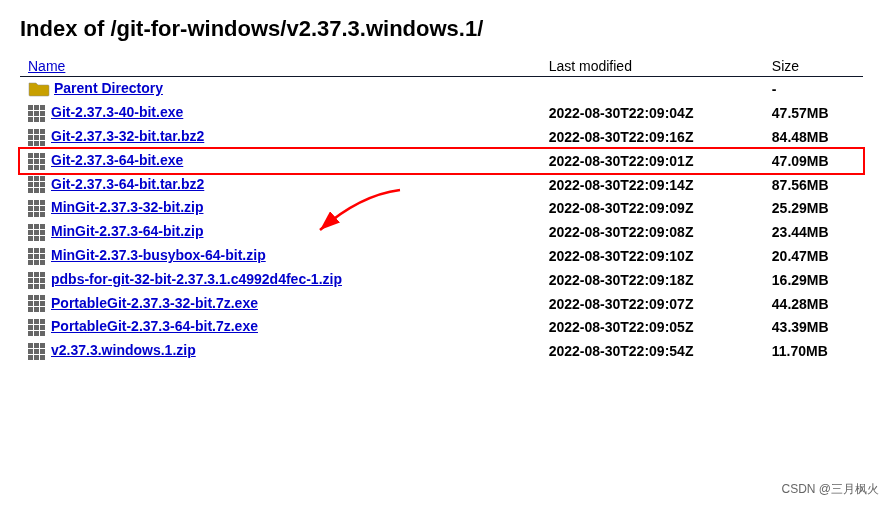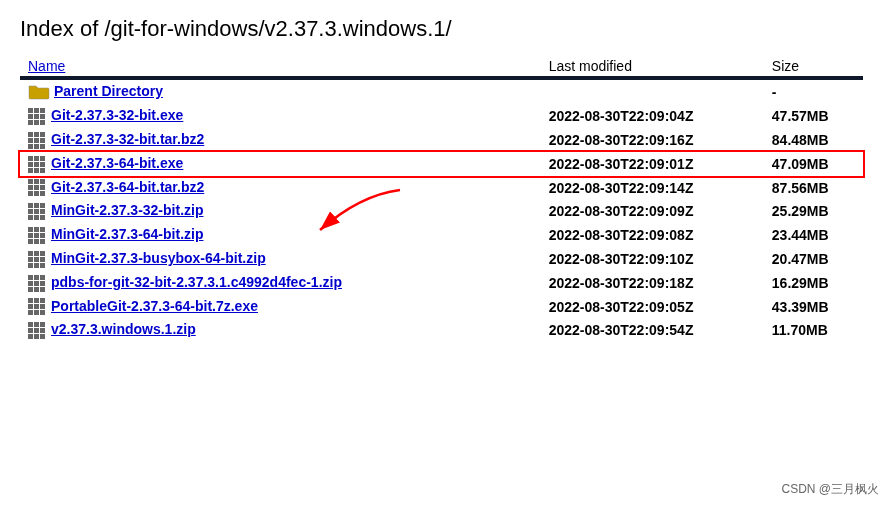--- a/index.html
+++ b/index.html
@@ -8,33 +8,33 @@
       background: #fff;
       color: #000;
       font-size: 14px;
       padding: 16px 20px;
       width: 883px;
       min-height: 508px;
       position: relative;
     }
     h1 {
       font-size: 22px;
-      font-weight: normal;
+      font-weight: bold;
       margin-bottom: 14px;
       color: #000;
     }
     table {
       border-collapse: collapse;
       width: 100%;
     }
     th {
       text-align: left;
       padding: 2px 8px;
       font-weight: normal;
-      border-bottom: 4px solid #0f172a;
+      border-bottom: 1px solid #0f172a;
     }
     th a {
       color: #0000cc;
       text-decoration: underline;
     }
     td {
       padding: 3px 8px;
       vertical-align: middle;
       white-space: nowrap;
       font-weight: bold;
@@ -103,21 +103,21 @@
         <td class="col-name"><span class="grid-icon">
             <span></span>
             <span></span>
             <span></span>
             <span></span>
             <span></span>
             <span></span>
             <span></span>
             <span></span>
             <span></span>
-          </span><a href="#">Git-2.37.3-32-bit.exe</a></td>
+          </span><a href="#">Git-2.37.3-40-bit.exe</a></td>
         <td class="col-modified">2022-08-30T22:09:04Z</td>
         <td class="col-size">47.57MB</td>
       </tr>
       <tr>
         <td class="col-name"><span class="grid-icon">
             <span></span>
             <span></span>
             <span></span>
             <span></span>
             <span></span>
@@ -211,20 +211,35 @@
             <span></span>
             <span></span>
             <span></span>
             <span></span>
             <span></span>
             <span></span>
             <span></span>
           </span><a href="#">pdbs-for-git-32-bit-2.37.3.1.c4992d4fec-1.zip</a></td>
         <td class="col-modified">2022-08-30T22:09:18Z</td>
         <td class="col-size">16.29MB</td>
+      </tr>
+      <tr>
+        <td class="col-name"><span class="grid-icon">
+            <span></span>
+            <span></span>
+            <span></span>
+            <span></span>
+            <span></span>
+            <span></span>
+            <span></span>
+            <span></span>
+            <span></span>
+          </span><a href="#">PortableGit-2.37.3-32-bit.7z.exe</a></td>
+        <td class="col-modified">2022-08-30T22:09:07Z</td>
+        <td class="col-size">44.28MB</td>
       </tr>
       <tr>
         <td class="col-name"><span class="grid-icon">
             <span></span>
             <span></span>
             <span></span>
             <span></span>
             <span></span>
             <span></span>
             <span></span>

